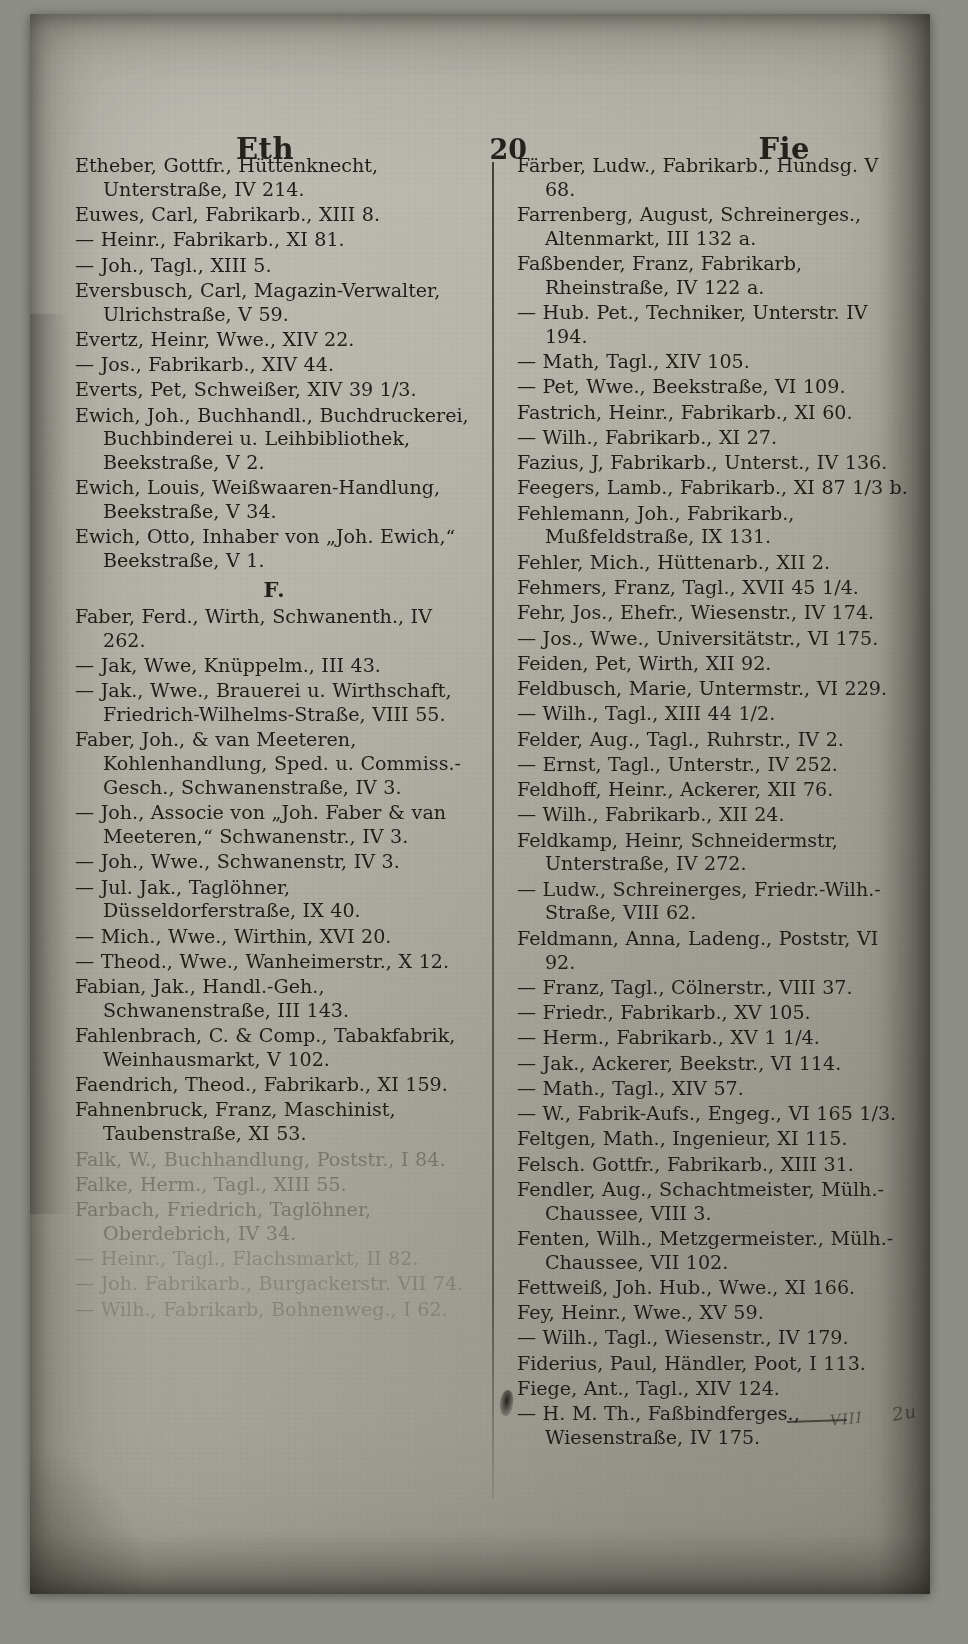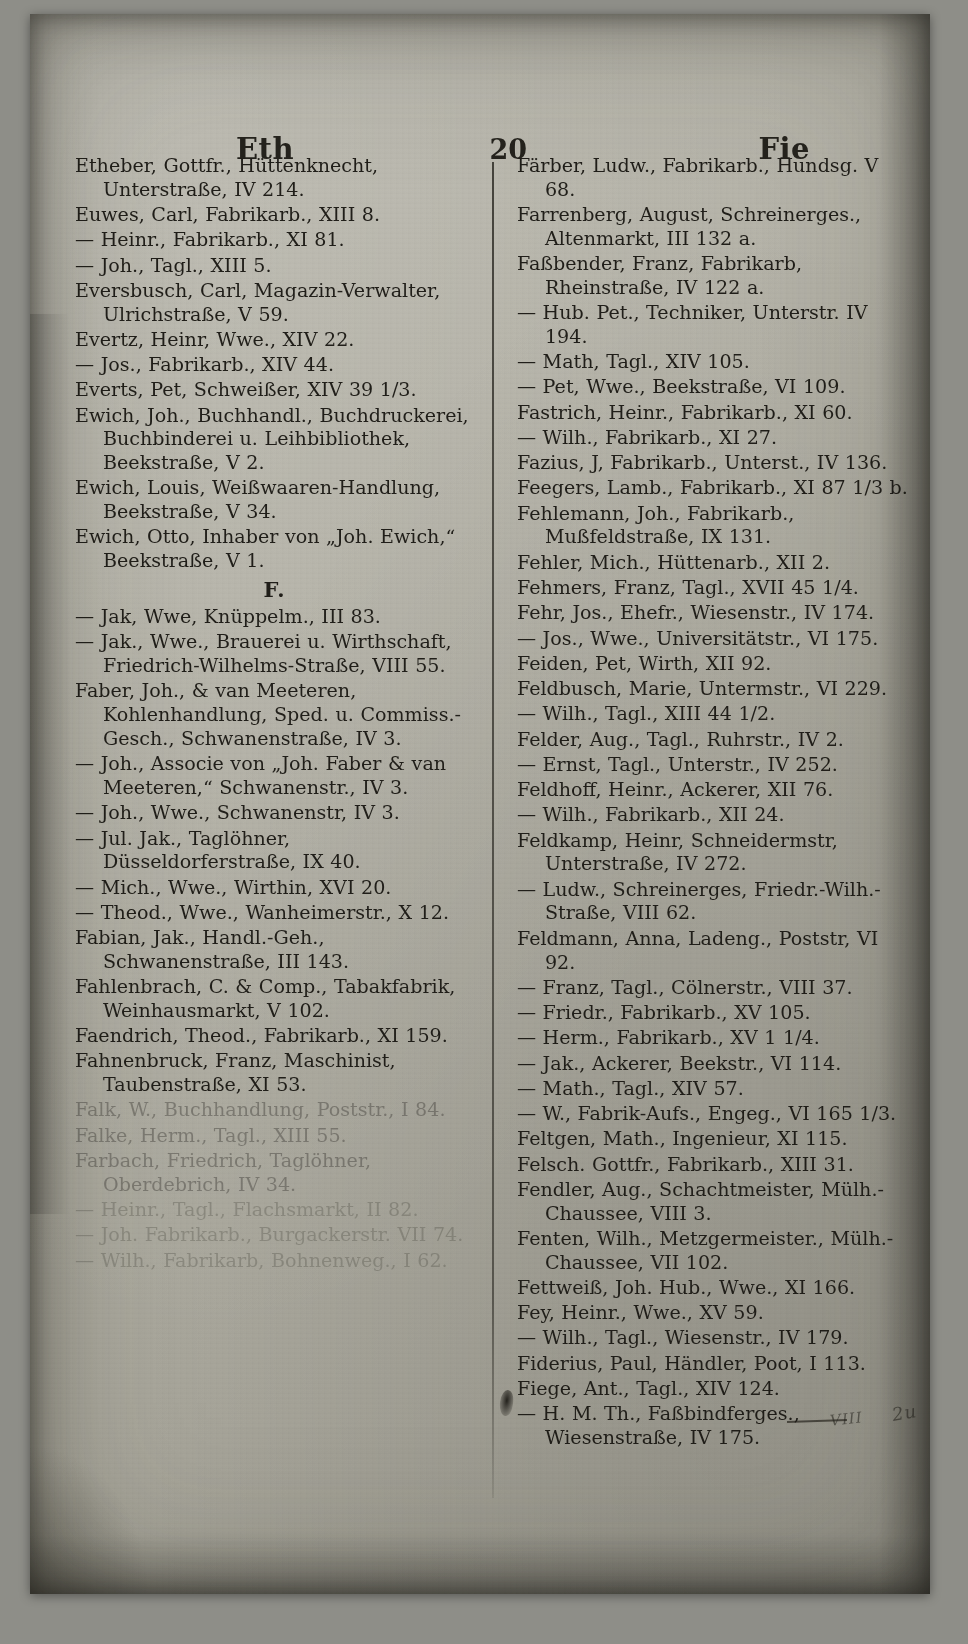--- a/index.html
+++ b/index.html
@@ -198,21 +198,22 @@
           <p class="entry">— Heinr., Fabrikarb., XI 81.</p>
           <p class="entry">— Joh., Tagl., XIII 5.</p>
           <p class="entry">Eversbusch, Carl, Magazin-Verwalter, Ulrichstraße, V 59.</p>
           <p class="entry">Evertz, Heinr, Wwe., XIV 22.</p>
           <p class="entry">— Jos., Fabrikarb., XIV 44.</p>
           <p class="entry">Everts, Pet, Schweißer, XIV 39 1/3.</p>
           <p class="entry">Ewich, Joh., Buchhandl., Buchdruckerei, Buchbinderei u. Leihbibliothek, Beekstraße, V 2.</p>
           <p class="entry">Ewich, Louis, Weißwaaren-Handlung, Beekstraße, V 34.</p>
           <p class="entry">Ewich, Otto, Inhaber von „Joh. Ewich,“ Beekstraße, V 1.</p>
           <p class="entry section-letter">F.</p>
-          <p class="entry">— Jak, Wwe, Knüppelm., III 83.</p>
+          <p class="entry">Faber, Ferd., Wirth, Schwanenth., IV 262.</p>
+          <p class="entry">— Jak, Wwe, Knüppelm., III 43.</p>
           <p class="entry">— Jak., Wwe., Brauerei u. Wirthschaft, Friedrich-Wilhelms-Straße, VIII 55.</p>
           <p class="entry">Faber, Joh., &amp; van Meeteren, Kohlenhandlung, Sped. u. Commiss.-Gesch., Schwanenstraße, IV 3.</p>
           <p class="entry">— Joh., Associe von „Joh. Faber &amp; van Meeteren,“ Schwanenstr., IV 3.</p>
           <p class="entry">— Joh., Wwe., Schwanenstr, IV 3.</p>
           <p class="entry">— Jul. Jak., Taglöhner, Düsseldorferstraße, IX 40.</p>
           <p class="entry">— Mich., Wwe., Wirthin, XVI 20.</p>
           <p class="entry">— Theod., Wwe., Wanheimerstr., X 12.</p>
           <p class="entry">Fabian, Jak., Handl.-Geh., Schwanenstraße, III 143.</p>
           <p class="entry">Fahlenbrach, C. &amp; Comp., Tabakfabrik, Weinhausmarkt, V 102.</p>
           <p class="entry">Faendrich, Theod., Fabrikarb., XI 159.</p>

